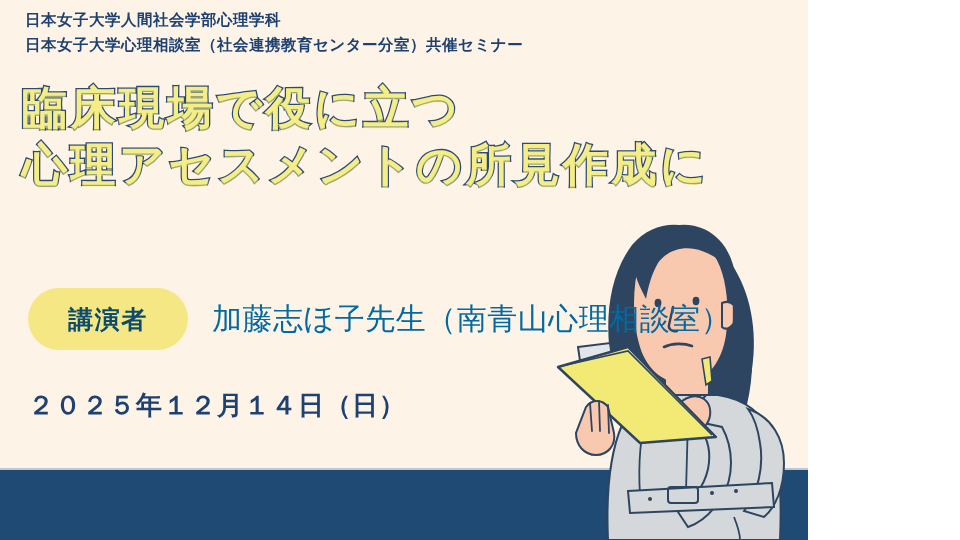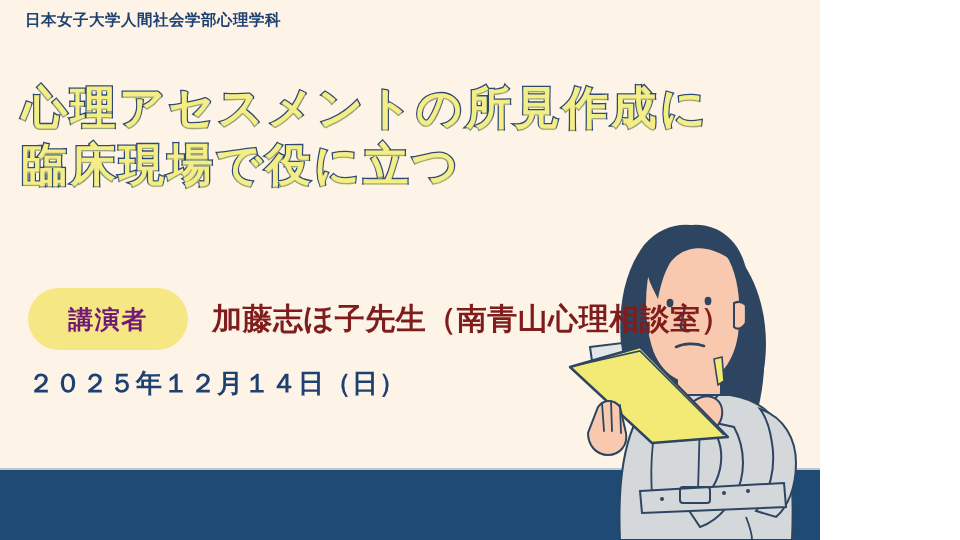--- a/index.html
+++ b/index.html
@@ -7,21 +7,20 @@
     padding: 0;
     background: #ffffff;
   }
   #poster {
     position: relative;
     width: 808px;
     height: 540px;
     overflow: hidden;
     background: #fdf4e7;
     font-family: "DejaVu Sans", "Liberation Sans", sans-serif;
-    padding-left: 12px;
   }
 
   
   .navy-bar {
     position: absolute;
     left: 0;
     bottom: 0;
     width: 100%;
     height: 70px;
     background: #1e4a74;
@@ -80,40 +79,40 @@
     z-index: 6;
   }
   .speaker-badge {
     width: 160px;
     height: 62px;
     border-radius: 31px;
     background: #f5e884;
     display: flex;
     align-items: center;
     justify-content: center;
-    color: #701a75;
+    color: #0c4a6e;
     font-size: 25px;
     font-weight: 700;
     letter-spacing: 1.5px;
     flex: none;
   }
   .speaker-name {
     margin-left: 24px;
-    color: #7f1d1d;
+    color: #0369a1;
     font-size: 30px;
-    font-weight: 700;
+    font-weight: 400;
     letter-spacing: 0.5px;
     white-space: nowrap;
   }
 
   
   .datetime-block {
     position: absolute;
     left: 28px;
-    top: 364px;
+    top: 386px;
     z-index: 6;
   }
   .datetime-line {
     color: #1e4172;
     font-size: 26px;
     font-weight: 700;
     line-height: 1.52;
     letter-spacing: 1px;
     white-space: nowrap;
   }
@@ -181,25 +180,26 @@
         <div class="petal" style="width: 17.4px; height: 26.68px; background: rgb(244, 163, 148); margin-left: -8.7px; margin-top: -26.68px; transform: rotate(120deg);"></div>
         <div class="petal" style="width: 17.4px; height: 26.68px; background: rgb(244, 163, 148); margin-left: -8.7px; margin-top: -26.68px; transform: rotate(180deg);"></div>
         <div class="petal" style="width: 17.4px; height: 26.68px; background: rgb(244, 163, 148); margin-left: -8.7px; margin-top: -26.68px; transform: rotate(240deg);"></div>
         <div class="petal" style="width: 17.4px; height: 26.68px; background: rgb(244, 163, 148); margin-left: -8.7px; margin-top: -26.68px; transform: rotate(300deg);"></div>
         <div class="core" style="width: 11.6px; height: 11.6px; background: rgb(248, 214, 207);"></div>
       </div>
     </div>
 
   <div class="org-block">
     <div class="org-line">日本女子大学人間社会学部心理学科</div>
+    <div class="org-line">日本女子大学心理相談室（社会連携教育センター分室）共催セミナー</div>
   </div>
 
   <div class="title-block">
+    <div class="title-line">臨床現場で役に立つ</div>
     <div class="title-line">心理アセスメントの所見作成に</div>
-    <div class="title-line">臨床現場で役に立つ</div>
   </div>
 
   <div class="speaker-row">
     <div class="speaker-badge">講演者</div>
     <div class="speaker-name">加藤志ほ子先生（南青山心理相談室）</div>
   </div>
 
   <div class="datetime-block">
     <div class="datetime-line">２０２５年１２月１４日（日）</div>
   </div>

